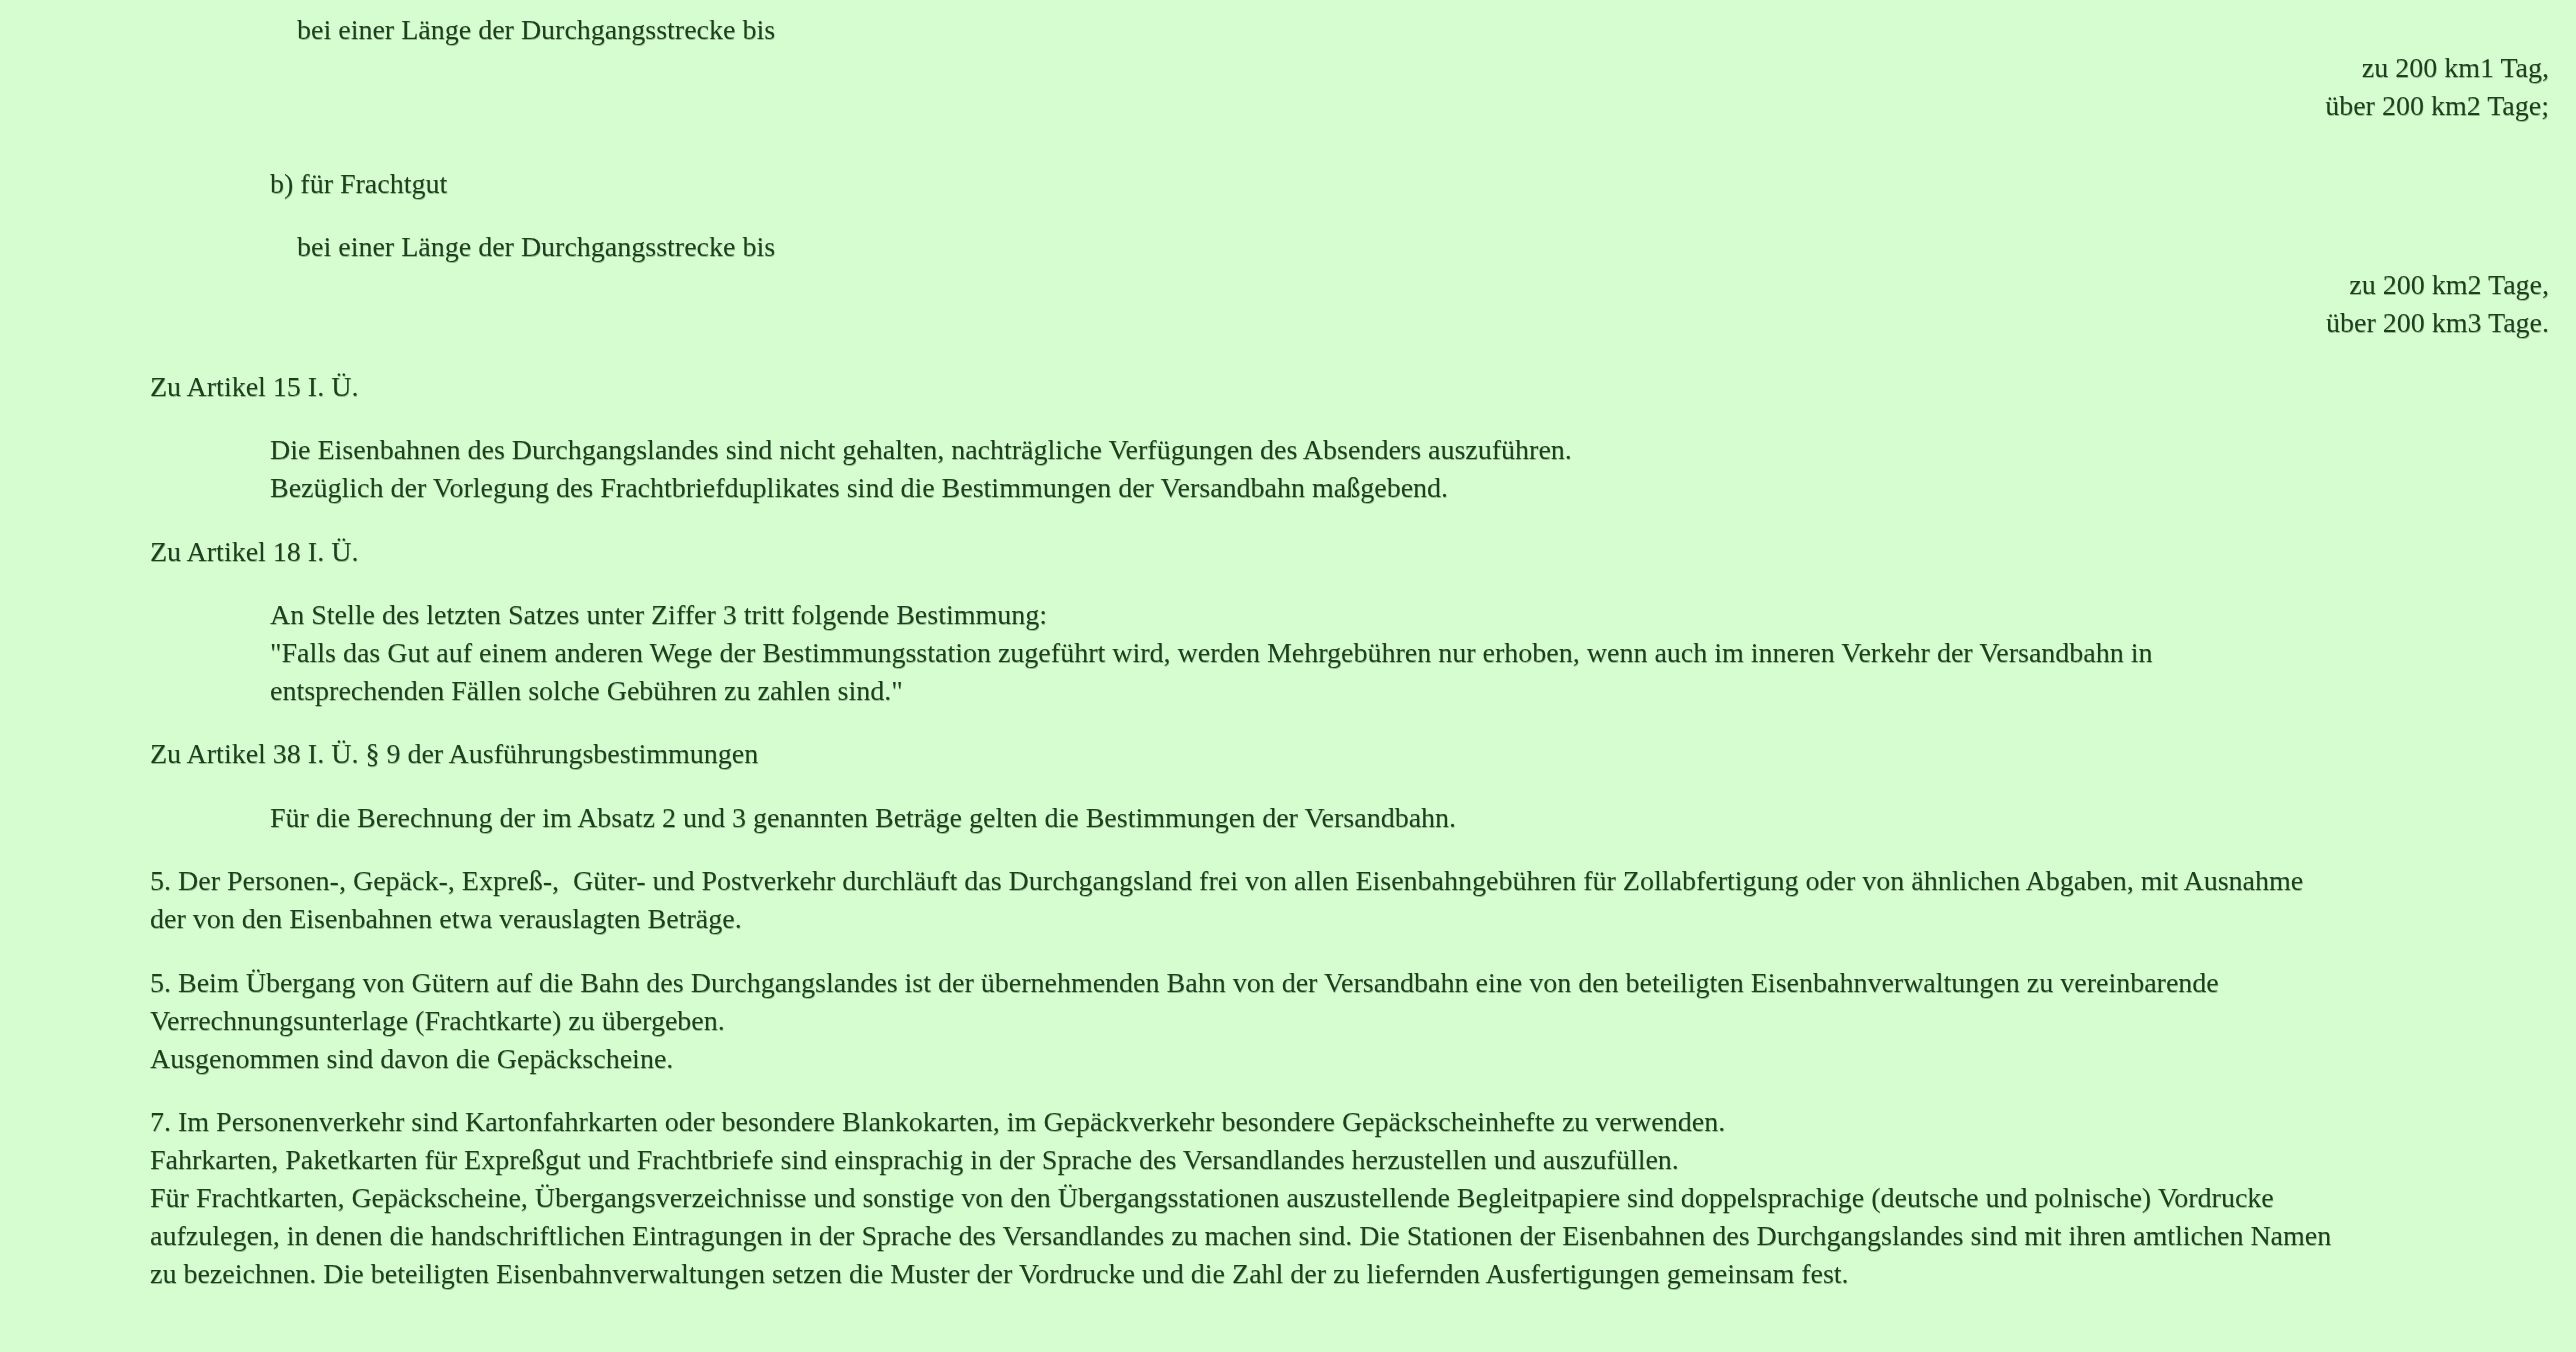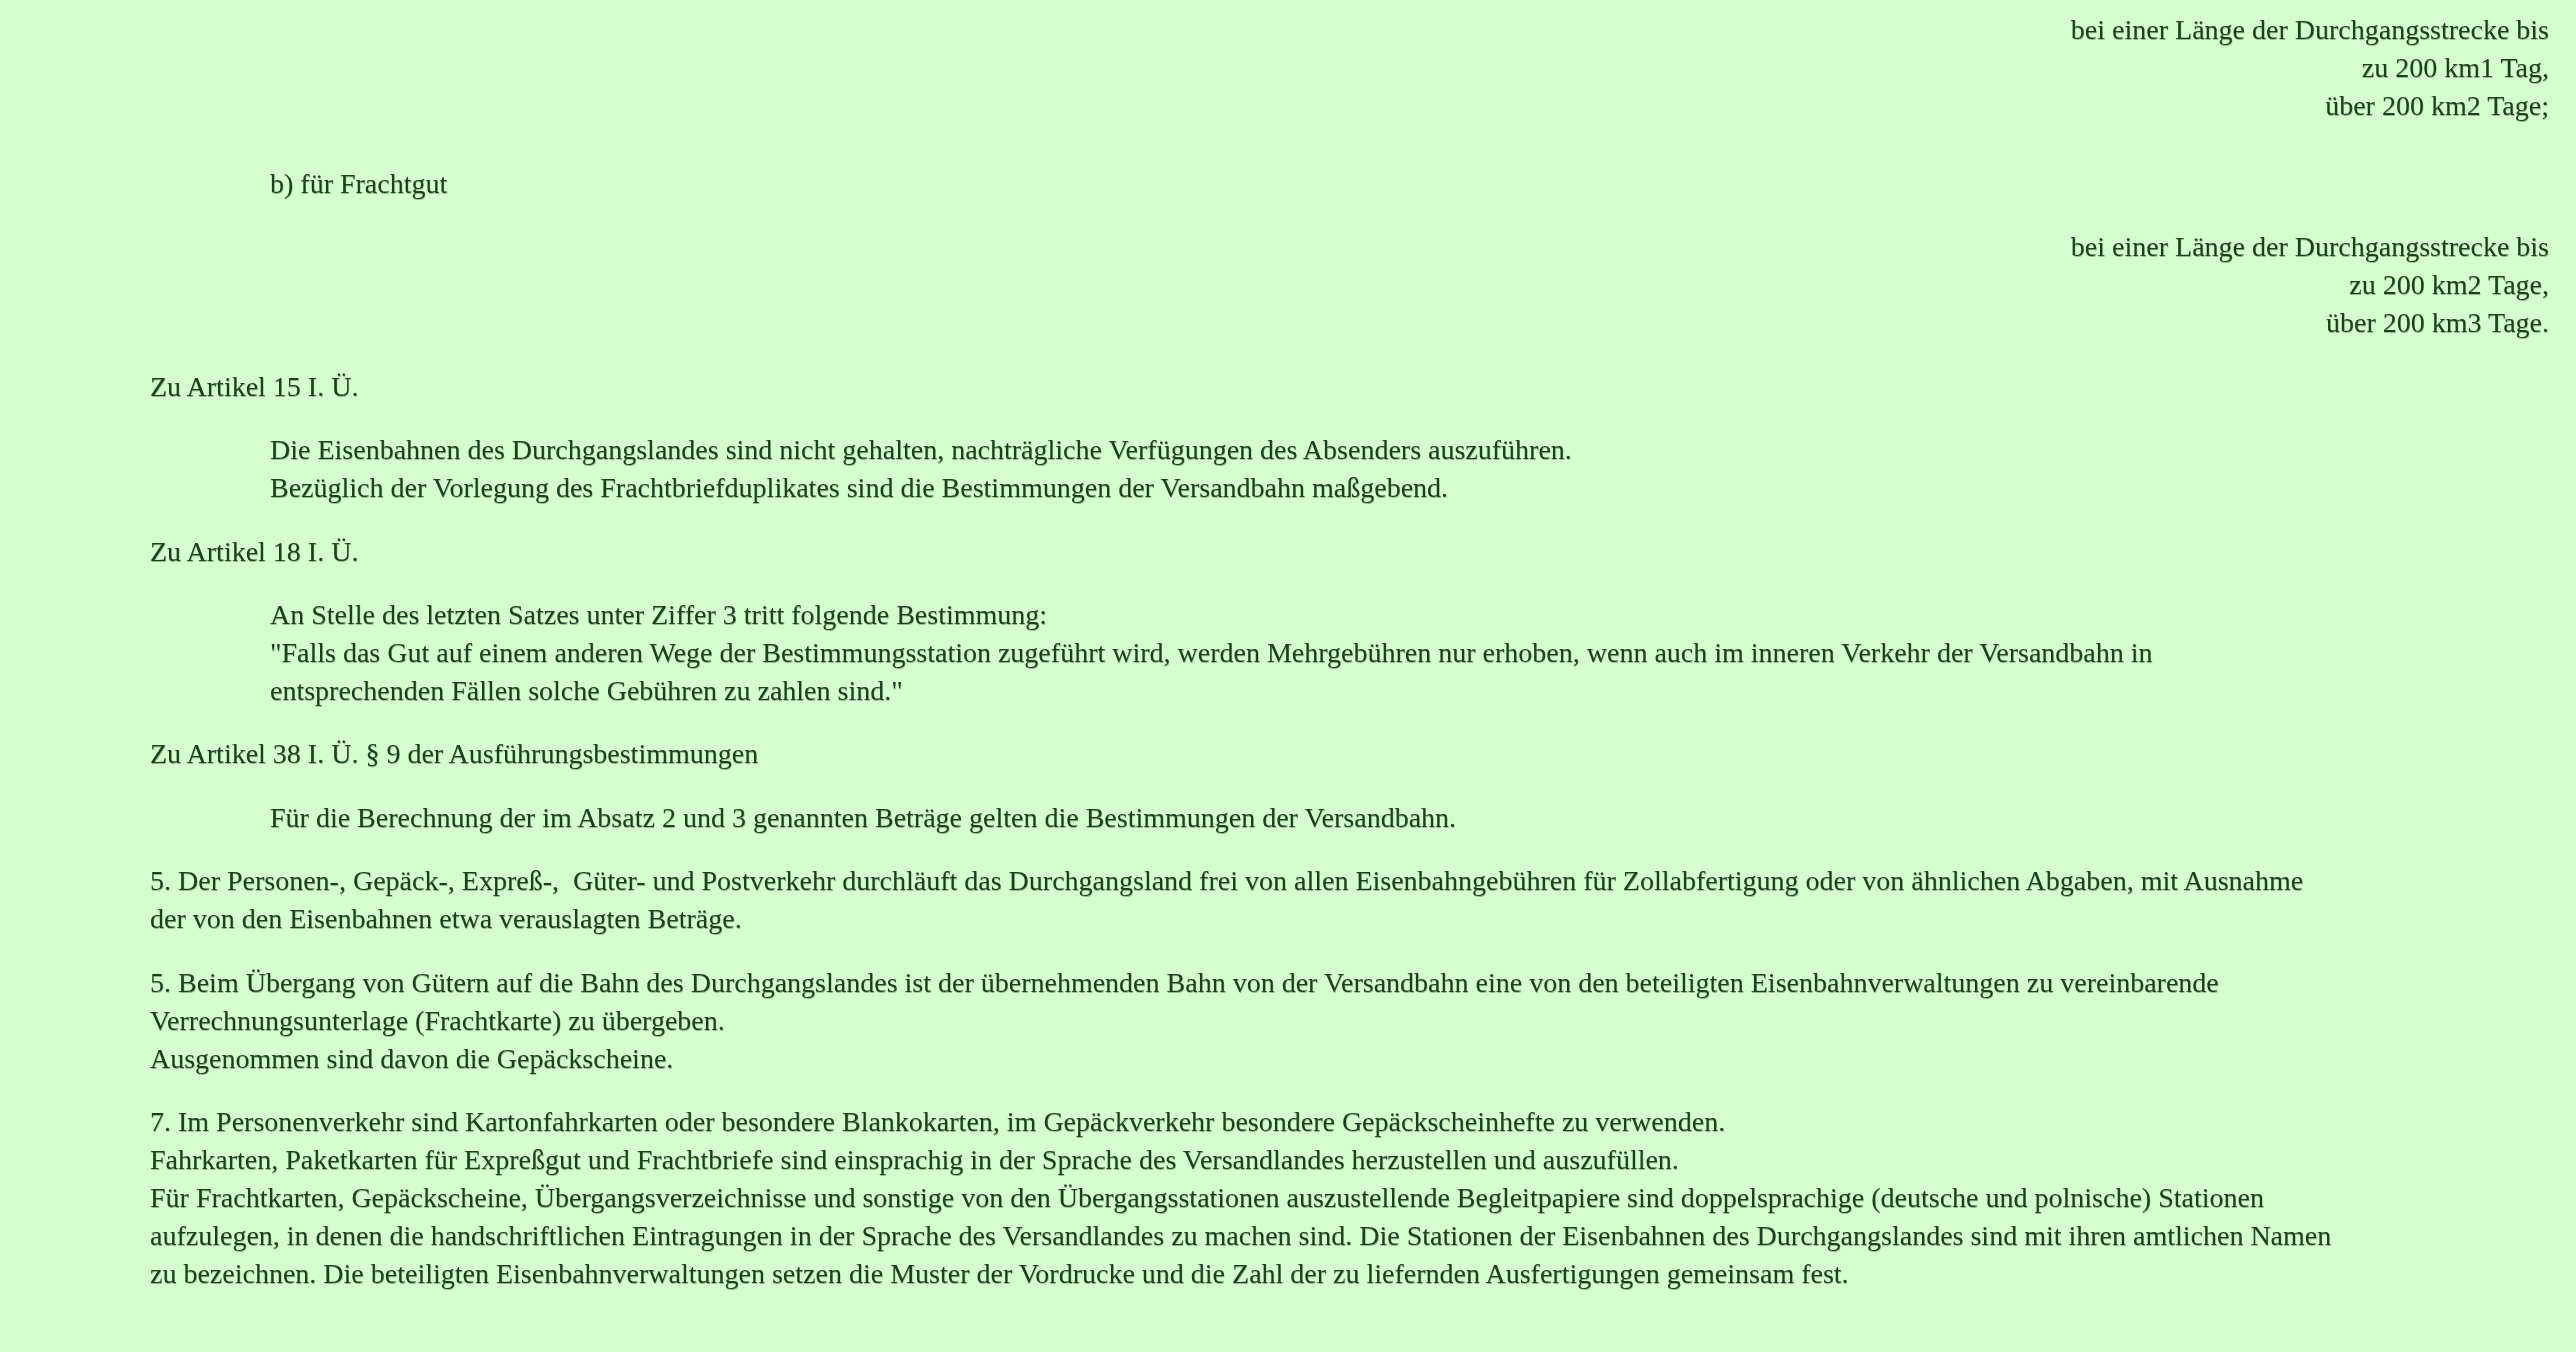--- a/index.html
+++ b/index.html
@@ -15,21 +15,21 @@
     width: 2576px;
     height: 1352px;
     padding: 11px 27px 0 150px;
     font-family: "Liberation Serif", "DejaVu Serif", serif;
     font-size: 28px;
     line-height: 38px;
     text-shadow: 0.5px 0.5px 0 rgba(27, 61, 27, 0.35);
   }
   .line { white-space: pre; }
   .indent-1 { margin-left: 120px; }   
-  .indent-2 { margin-left: 147px; text-align: right; }  
+  .indent-2 { margin-left: 147px; }  
   .tariff-row { margin-left: 152px; text-align: right; }
   .dist { display: inline-block; width: 374px; } 
   .gap { margin-top: 25.4px; }
   .gap-lg { margin-top: 40px; }
 </style>
 </head>
 <body style="background: rgb(214, 253, 208); color: rgb(30, 62, 30);">
 
 <div class="page">
 
@@ -60,18 +60,18 @@
 
   <div class="line gap">5. Der Personen-, Gepäck-, Expreß-,  Güter- und Postverkehr durchläuft das Durchgangsland frei von allen Eisenbahngebühren für Zollabfertigung oder von ähnlichen Abgaben, mit Ausnahme</div>
   <div class="line">der von den Eisenbahnen etwa verauslagten Beträge.</div>
 
   <div class="line gap">5. Beim Übergang von Gütern auf die Bahn des Durchgangslandes ist der übernehmenden Bahn von der Versandbahn eine von den beteiligten Eisenbahnverwaltungen zu vereinbarende</div>
   <div class="line">Verrechnungsunterlage (Frachtkarte) zu übergeben.</div>
   <div class="line">Ausgenommen sind davon die Gepäckscheine.</div>
 
   <div class="line gap">7. Im Personenverkehr sind Kartonfahrkarten oder besondere Blankokarten, im Gepäckverkehr besondere Gepäckscheinhefte zu verwenden.</div>
   <div class="line">Fahrkarten, Paketkarten für Expreßgut und Frachtbriefe sind einsprachig in der Sprache des Versandlandes herzustellen und auszufüllen.</div>
-  <div class="line">Für Frachtkarten, Gepäckscheine, Übergangsverzeichnisse und sonstige von den Übergangsstationen auszustellende Begleitpapiere sind doppelsprachige (deutsche und polnische) Stationen</div>
+  <div class="line">Für Frachtkarten, Gepäckscheine, Übergangsverzeichnisse und sonstige von den Übergangsstationen auszustellende Begleitpapiere sind doppelsprachige (deutsche und polnische) Vordrucke</div>
   <div class="line">aufzulegen, in denen die handschriftlichen Eintragungen in der Sprache des Versandlandes zu machen sind. Die Stationen der Eisenbahnen des Durchgangslandes sind mit ihren amtlichen Namen</div>
   <div class="line">zu bezeichnen. Die beteiligten Eisenbahnverwaltungen setzen die Muster der Vordrucke und die Zahl der zu liefernden Ausfertigungen gemeinsam fest.</div>
 
 </div>
 
 
 </body></html>

